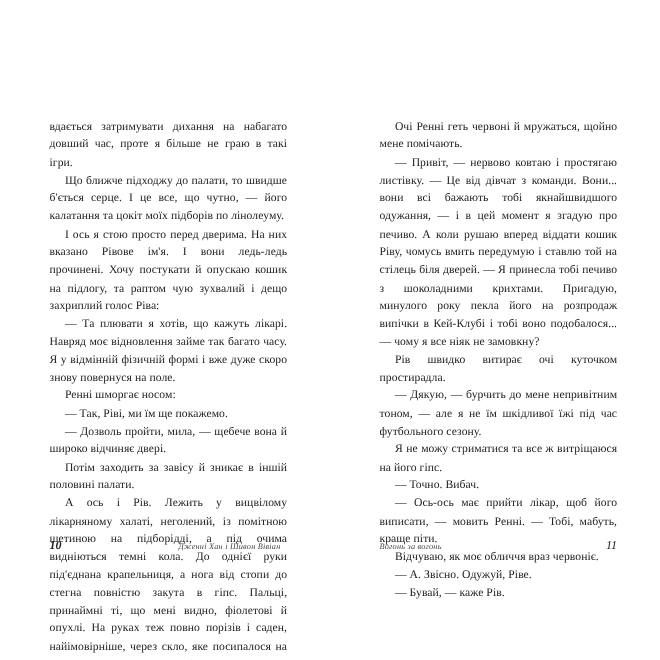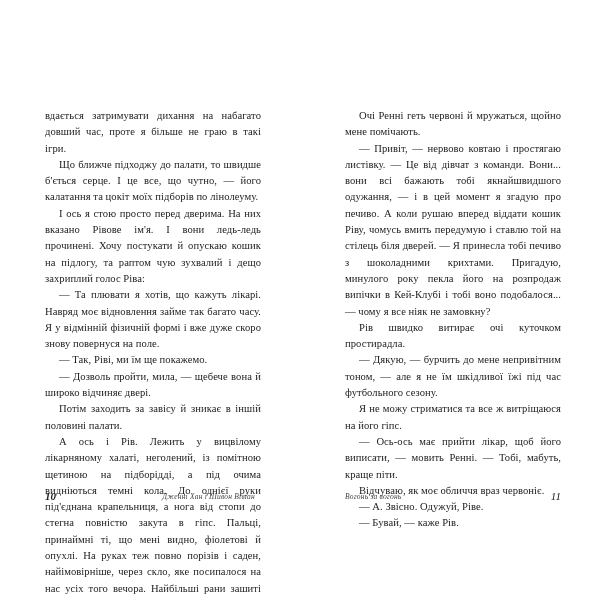--- a/index.html
+++ b/index.html
@@ -75,38 +75,40 @@
   </style>
 </head>
 <body>
 
 <div class="page page-left">
   <div class="column">
     <p class="para noindent">вдається затримувати дихання на набагато довший час, проте я більше не граю в такі ігри.</p>
     <p class="para">Що ближче підходжу до палати, то швидше б'ється серце. І це все, що чутно, — його калатання та цокіт моїх підборів по лінолеуму.</p>
     <p class="para">І ось я стою просто перед дверима. На них вказано Рівове ім'я. І вони ледь-ледь прочинені. Хочу постукати й опускаю кошик на підлогу, та раптом чую зухвалий і дещо захриплий голос Ріва:</p>
     <p class="para">— Та плювати я хотів, що кажуть лікарі. Навряд моє відновлення займе так багато часу. Я у відмінній фізичній формі і вже дуже скоро знову повернуся на поле.</p>
+    <p class="para">Ренні шморгає носом:</p>
     <p class="para">— Так, Ріві, ми їм ще покажемо.</p>
     <p class="para">— Дозволь пройти, мила, — щебече вона й широко відчиняє двері.</p>
     <p class="para">Потім заходить за завісу й зникає в іншій половині палати.</p>
     <p class="para">А ось і Рів. Лежить у вицвілому лікарняному халаті, неголений, із помітною щетиною на підборідді, а під очима видніються темні кола. До однієї руки під'єднана крапельниця, а нога від стопи до стегна повністю закута в гіпс. Пальці, принаймні ті, що мені видно, фіолетові й опухлі. На руках теж повно порізів і саден, найімовірніше, через скло, яке посипалося на нас усіх того вечора. Найбільші рани зашиті чорною хірургічною ниткою. На цьому ліжку Рів здається навдивовижу маленьким і зовсім на себе не схожим.</p>
   </div>
   <div class="footer">
     <span class="page-number">10</span>
     <span class="running-head">Дженні Хан і Шивон Вівіан</span>
   </div>
 </div>
 
 <div class="page page-right">
   <div class="column">
     <p class="para">Очі Ренні геть червоні й мружаться, щойно мене помічають.</p>
     <p class="para">— Привіт, — нервово ковтаю і простягаю листівку. — Це від дівчат з команди. Вони... вони всі бажають тобі якнайшвидшого одужання, — і в цей момент я згадую про печиво. А коли рушаю вперед віддати кошик Ріву, чомусь вмить передумую і ставлю той на стілець біля дверей. — Я принесла тобі печиво з шоколадними крихтами. Пригадую, минулого року пекла його на розпродаж випічки в Кей-Клубі і тобі воно подобалося... — чому я все ніяк не замовкну?</p>
     <p class="para">Рів швидко витирає очі куточком простирадла.</p>
     <p class="para">— Дякую, — бурчить до мене непривітним тоном, — але я не їм шкідливої їжі під час футбольного сезону.</p>
     <p class="para">Я не можу стриматися та все ж витріщаюся на його гіпс.</p>
+    <p class="para">— Точно. Вибач.</p>
     <p class="para">— Ось-ось має прийти лікар, щоб його виписати, — мовить Ренні. — Тобі, мабуть, краще піти.</p>
     <p class="para">Відчуваю, як моє обличчя враз червоніє.</p>
     <p class="para">— А. Звісно. Одужуй, Ріве.</p>
     <p class="para">— Бувай, — каже Рів.</p>
 
   </div>
   <div class="footer">
     <span class="running-head">Вогонь за вогонь</span>
     <span class="page-number">11</span>
   </div>

